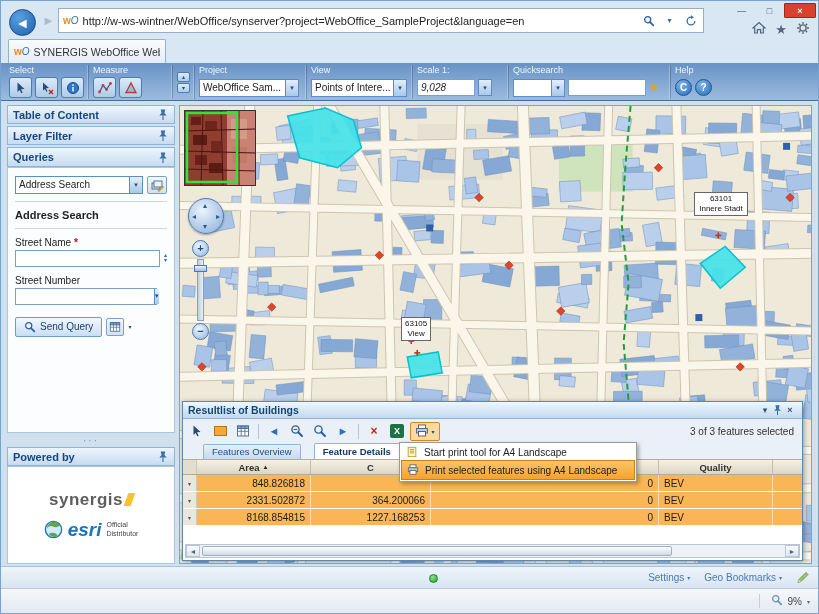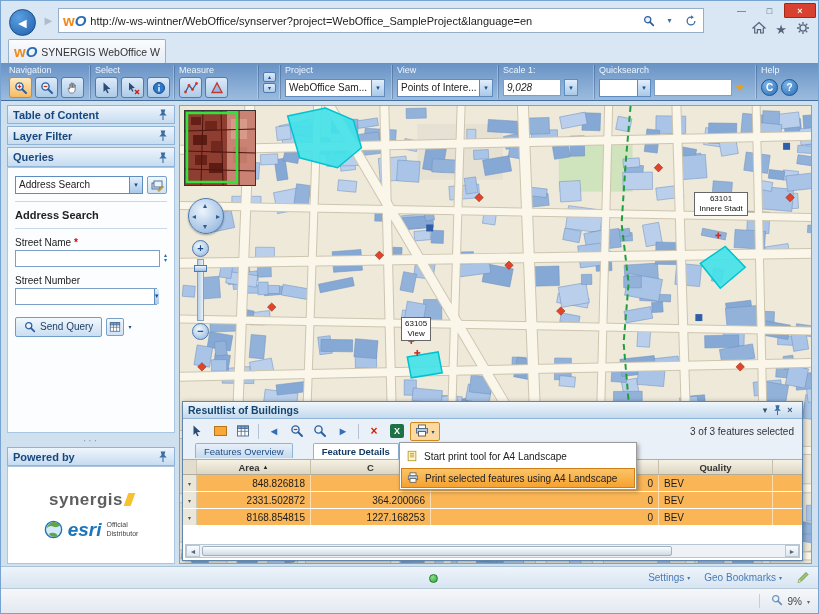--- a/index.html
+++ b/index.html
@@ -6,21 +6,21 @@
 body{font-family:"Liberation Sans","DejaVu Sans",sans-serif;font-size:11px;background:#fff}
 .window{width:819px;height:614px;position:relative;background:#d9e7f5;border:1px solid #77a3d2;overflow:hidden}
 .ic{width:14px;height:14px}.ic12{width:12px;height:12px}.ic18{width:19px;height:19px}
 
 .titlebar{position:absolute;top:0;left:0;width:100%;height:38px}
 .backbtn{position:absolute;left:8px;top:8px;width:27px;height:27px;border-radius:50%;background:radial-gradient(circle at 35% 30%,#5ba0e0,#1f5fae);border:1px solid #174d86;display:flex;align-items:center;justify-content:center;color:#fff;font-size:14px;font-weight:bold;cursor:pointer}
 .fwdbtn{position:absolute;left:41px;top:12px;color:#aebdcb;font-size:13px}
 .addressbar{position:absolute;left:57px;top:7px;width:646px;height:25px;background:#fff;border:1px solid #96aec6;display:flex;align-items:center;padding:0 4px;gap:4px}
 .url{flex:1;font-size:11px;color:#222;white-space:nowrap;overflow:hidden}
 .abtn{width:17px;display:flex;align-items:center;justify-content:center;color:#3a6ea5;font-size:8px;cursor:pointer}
-.wo{font-size:15px;font-weight:bold}
+.wo{font-size:10px;font-weight:normal}
 .wo b{color:#f08a1d}.wo i{color:#2a6db5;font-style:italic}
 .bicons{position:absolute;right:8px;top:20px;display:flex;gap:9px;align-items:center}
 .bicons .star{color:#55657a;font-size:13px;line-height:1}
 .winctl{position:absolute;right:2px;top:2px;display:flex;gap:1px}
 .wbtn{width:27px;height:15px;display:flex;align-items:center;justify-content:center;font-size:9px;color:#44586e;cursor:pointer}
 .wbtn.close{background:#d8402f;border:1px solid #a32619;color:#fff;width:32px;border-radius:1px;font-weight:bold}
 
 .tabrow{position:absolute;top:38px;left:0;width:100%;height:24px;padding-left:7px}
 .tab{width:158px;height:24px;background:linear-gradient(#fbfcfe,#e4ecf5);border:1px solid #9ab0c6;border-bottom:none;border-radius:2px 2px 0 0;display:flex;align-items:center;gap:4px;padding:0 5px;font-size:10.5px;color:#333;cursor:pointer}
 .tab .t{white-space:nowrap;overflow:hidden}
@@ -85,38 +85,38 @@
 .rhicon{width:14px;text-align:center;color:#33536f;font-size:9px;cursor:pointer}
 .rtools{height:24px;display:flex;align-items:center;padding:0 4px;gap:3px}
 .rtbtn{width:20px;height:19px;display:flex;align-items:center;justify-content:center;border:1px solid transparent;border-radius:2px;cursor:pointer;font-size:11px}
 .rtbtn.pressed{background:#fbd9a0;border-color:#d08a20}
 .blue{color:#2f6fba;font-weight:bold}
 .redx{color:#cc2211;font-weight:bold;font-size:12px}
 .sep{width:1px;height:15px;background:#b4c4d4;margin:0 2px}
 .rstatus{margin-left:auto;font-size:10px;color:#333;padding-right:4px}
 .xls{width:14px;height:14px;background:#1e7145;color:#fff;font-size:9px;font-weight:bold;display:flex;align-items:center;justify-content:center;border-radius:2px}
 .orect{width:13px;height:10px;background:#f8a839;border:1px solid #b5741a}
-.rtabs{height:16px;display:flex;gap:20px;padding:0 12px;align-items:flex-start}
+.rtabs{height:16px;display:flex;gap:13px;padding:0 20px;align-items:center}
 .rtab{height:15px;padding:0 8px;font-size:9.5px;color:#1d4e89;background:linear-gradient(#e8f0f8,#c6daed);border:1px solid #8fb4d8;border-bottom:none;border-radius:2px 2px 0 0;display:flex;align-items:center;cursor:pointer}
 .rtab.active{background:#fff;font-weight:bold;height:16px;color:#123a63}
 .rtable{flex:1;background:#fff;border-top:1px solid #8fb4d8;position:relative;overflow:hidden}
 .thead{display:flex;height:15px;background:linear-gradient(#f5f1e4,#dcd6c3);border-bottom:1px solid #b3ac97;font-size:9.5px;font-weight:bold;color:#333}
 .th{display:flex;align-items:center;justify-content:center;border-right:1px solid #c6bfab;gap:3px}
 .sorta{font-size:6px;color:#222}
 .trow{display:flex;height:17px;background:#f9b556;border-bottom:1px solid #fff;font-size:10px;color:#1c1c1c}
 .td{display:flex;align-items:center;border-right:1px solid rgba(255,255,255,.55)}
 .tsel{width:14px;background:#eae6da;border-right:1px solid #cfc9b8;display:flex;align-items:center;justify-content:center;font-size:6px;color:#555;cursor:pointer}
 .w1{width:114px}.w2{width:120px}.w3{width:228px}.w4{width:114px}.wf{flex:1;border-right:none}
 .num{justify-content:flex-end;padding-right:5px}
 .txt{padding-left:5px}
 .hscroll{position:absolute;left:2px;right:2px;bottom:2px;height:14px;display:flex;border:1px solid #b9c6d4;background:#eef2f6}
 .harr{width:14px;background:linear-gradient(#fafcfe,#dde6ef);border:1px solid #b9c6d4;display:flex;align-items:center;justify-content:center;font-size:7px;color:#55657a;cursor:pointer}
 .hthumb{width:470px;margin:1px 2px;background:linear-gradient(#fdfefe,#cfdae6);border:1px solid #9fb2c4;border-radius:2px;cursor:pointer}
 .pmenu{position:absolute;left:216px;top:40px;width:238px;background:#fff;border:1px solid #9a9a9a;box-shadow:2px 2px 4px rgba(0,0,0,.3);z-index:50;font-size:10px;color:#222;padding:1px}
-.pmitem{height:24px;display:flex;align-items:center;gap:6px;padding:0 5px;white-space:nowrap;cursor:pointer}
+.pmitem{height:16px;display:flex;align-items:center;gap:6px;padding:0 5px;white-space:nowrap;cursor:pointer}
 .pmitem.hl{background:linear-gradient(#fbc46a,#f6a22e);border:1px solid #d07f12;height:20px}
 
 .appstatus{height:22px;background:linear-gradient(#eef4fa,#d7e5f2);border-top:1px solid #aac2d8;position:relative;display:flex;align-items:center;padding:0 8px}
 .dot{position:absolute;left:428px;top:7px;width:9px;height:9px;border-radius:50%;background:radial-gradient(circle at 35% 30%,#8ce08f,#2da534);border:1px solid #1e7d26}
 .aslinks{margin-left:auto;display:flex;align-items:center;gap:14px;font-size:10px;color:#4a7ab5}
 .aslink{display:flex;gap:3px;align-items:center;cursor:pointer}
 .aslink .arw{font-size:6px}
 .iestatus{position:absolute;bottom:0;left:0;width:100%;height:25px;background:linear-gradient(#f5f7fa,#e3e9f0);border-top:1px solid #bac9d8;display:flex;align-items:center;justify-content:flex-end;padding:0 8px;gap:5px;color:#444;font-size:10px}
 .vsep{width:1px;height:14px;background:#c3cfdb;margin-right:6px}
 </style>
@@ -266,40 +266,20 @@
   <div class="tabrow">
     <div class="tab">
       <span class="wo"><b>w</b><i>O</i></span>
       <span class="t">SYNERGIS WebOffice Web...</span>
     </div>
   </div>
 
   <div class="app">
 
     <div class="ribbon">
-      <div class="rsec" style="width:86px">
-        <div class="rlabel">Navigation</div>
-        <div class="rrow">
-          <div class="ibtn active">
-              <svg class="ic" viewBox="0 0 14 14">
-                <use href="#i-magp"></use>
-              </svg>
-            </div>
-          <div class="ibtn">
-              <svg class="ic" viewBox="0 0 14 14">
-                <use href="#i-magm"></use>
-              </svg>
-            </div>
-          <div class="ibtn">
-              <svg class="ic" viewBox="0 0 14 14">
-                <use href="#i-hand"></use>
-              </svg>
-            </div>
-        </div>
-      </div>
       <div class="rsec" style="width:84px">
         <div class="rlabel">Select</div>
         <div class="rrow">
           <div class="ibtn">
               <svg class="ic" viewBox="0 0 14 14">
                 <use href="#i-cursor"></use>
               </svg>
             </div>
           <div class="ibtn">
               <svg class="ic" viewBox="0 0 14 14">

